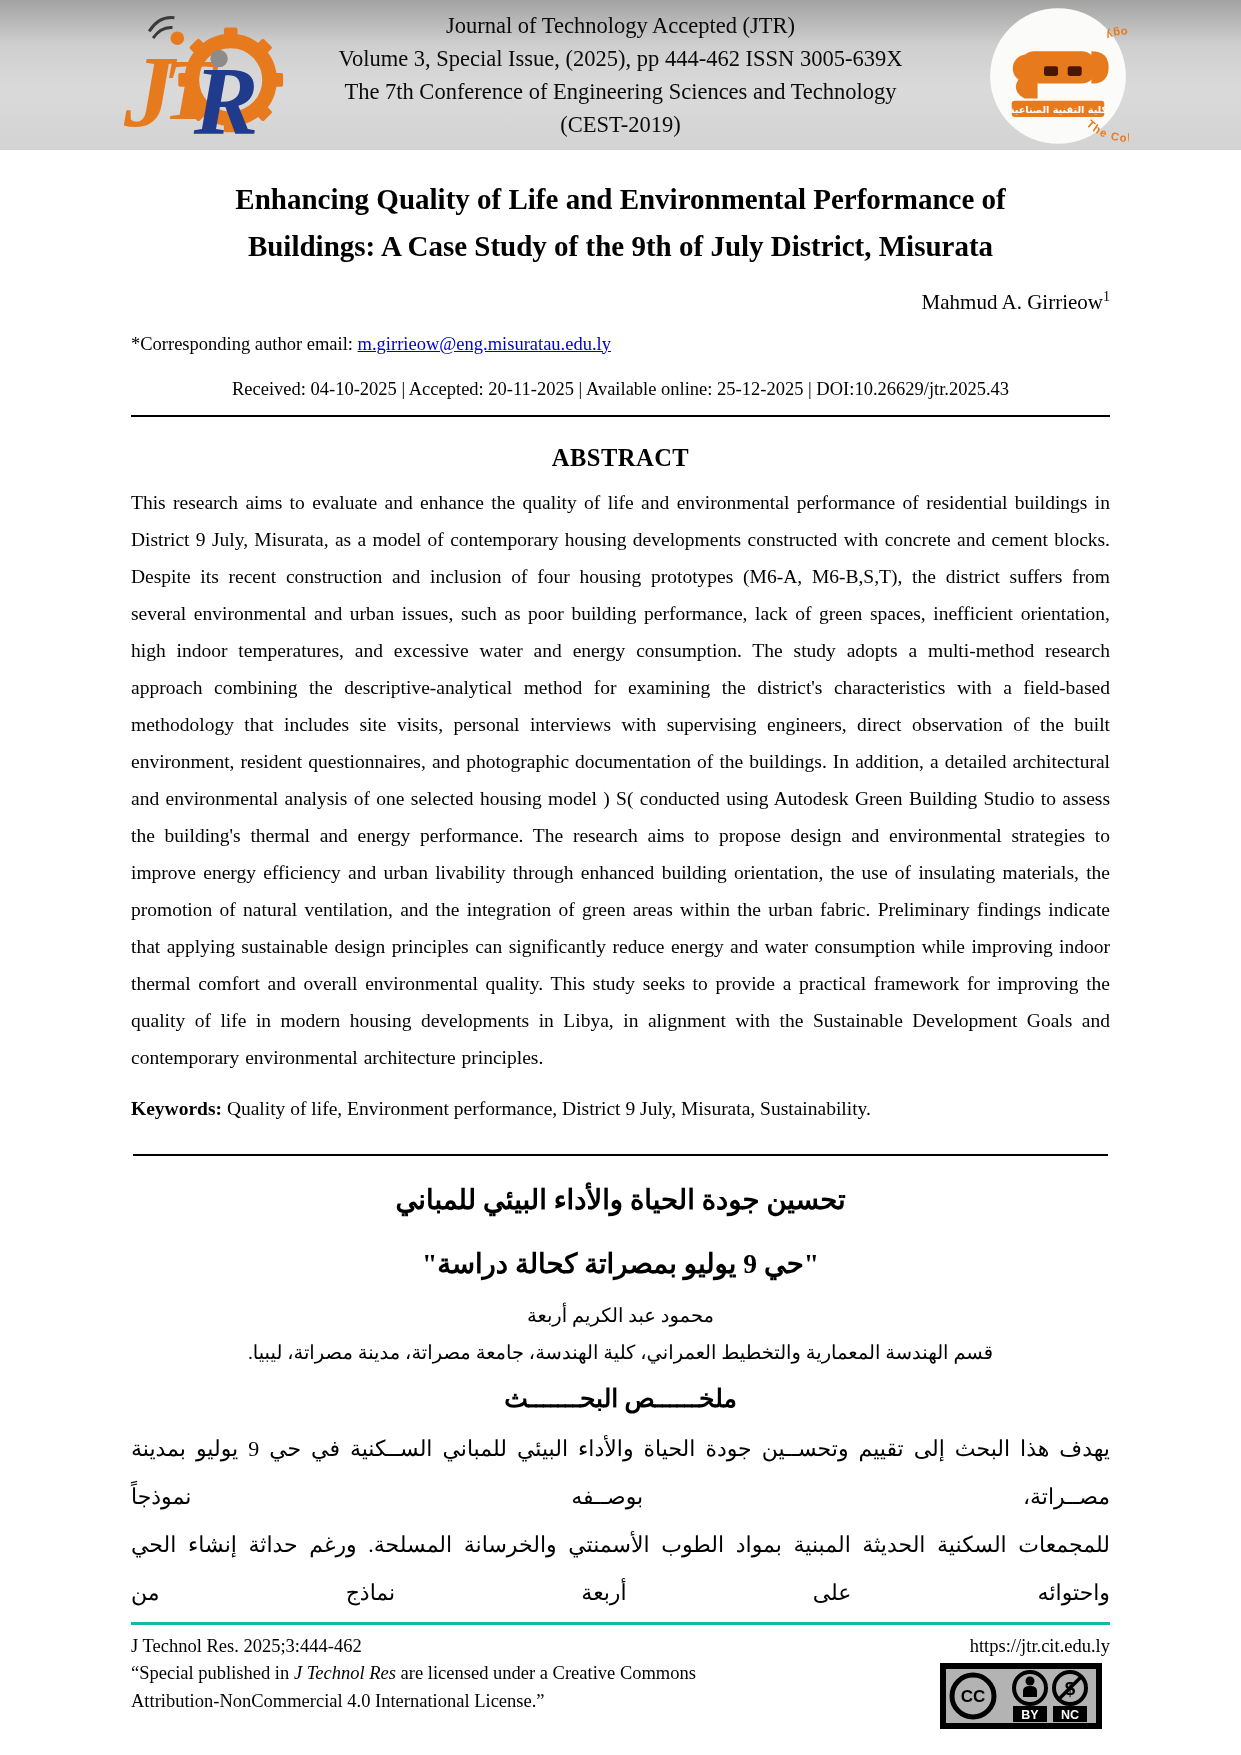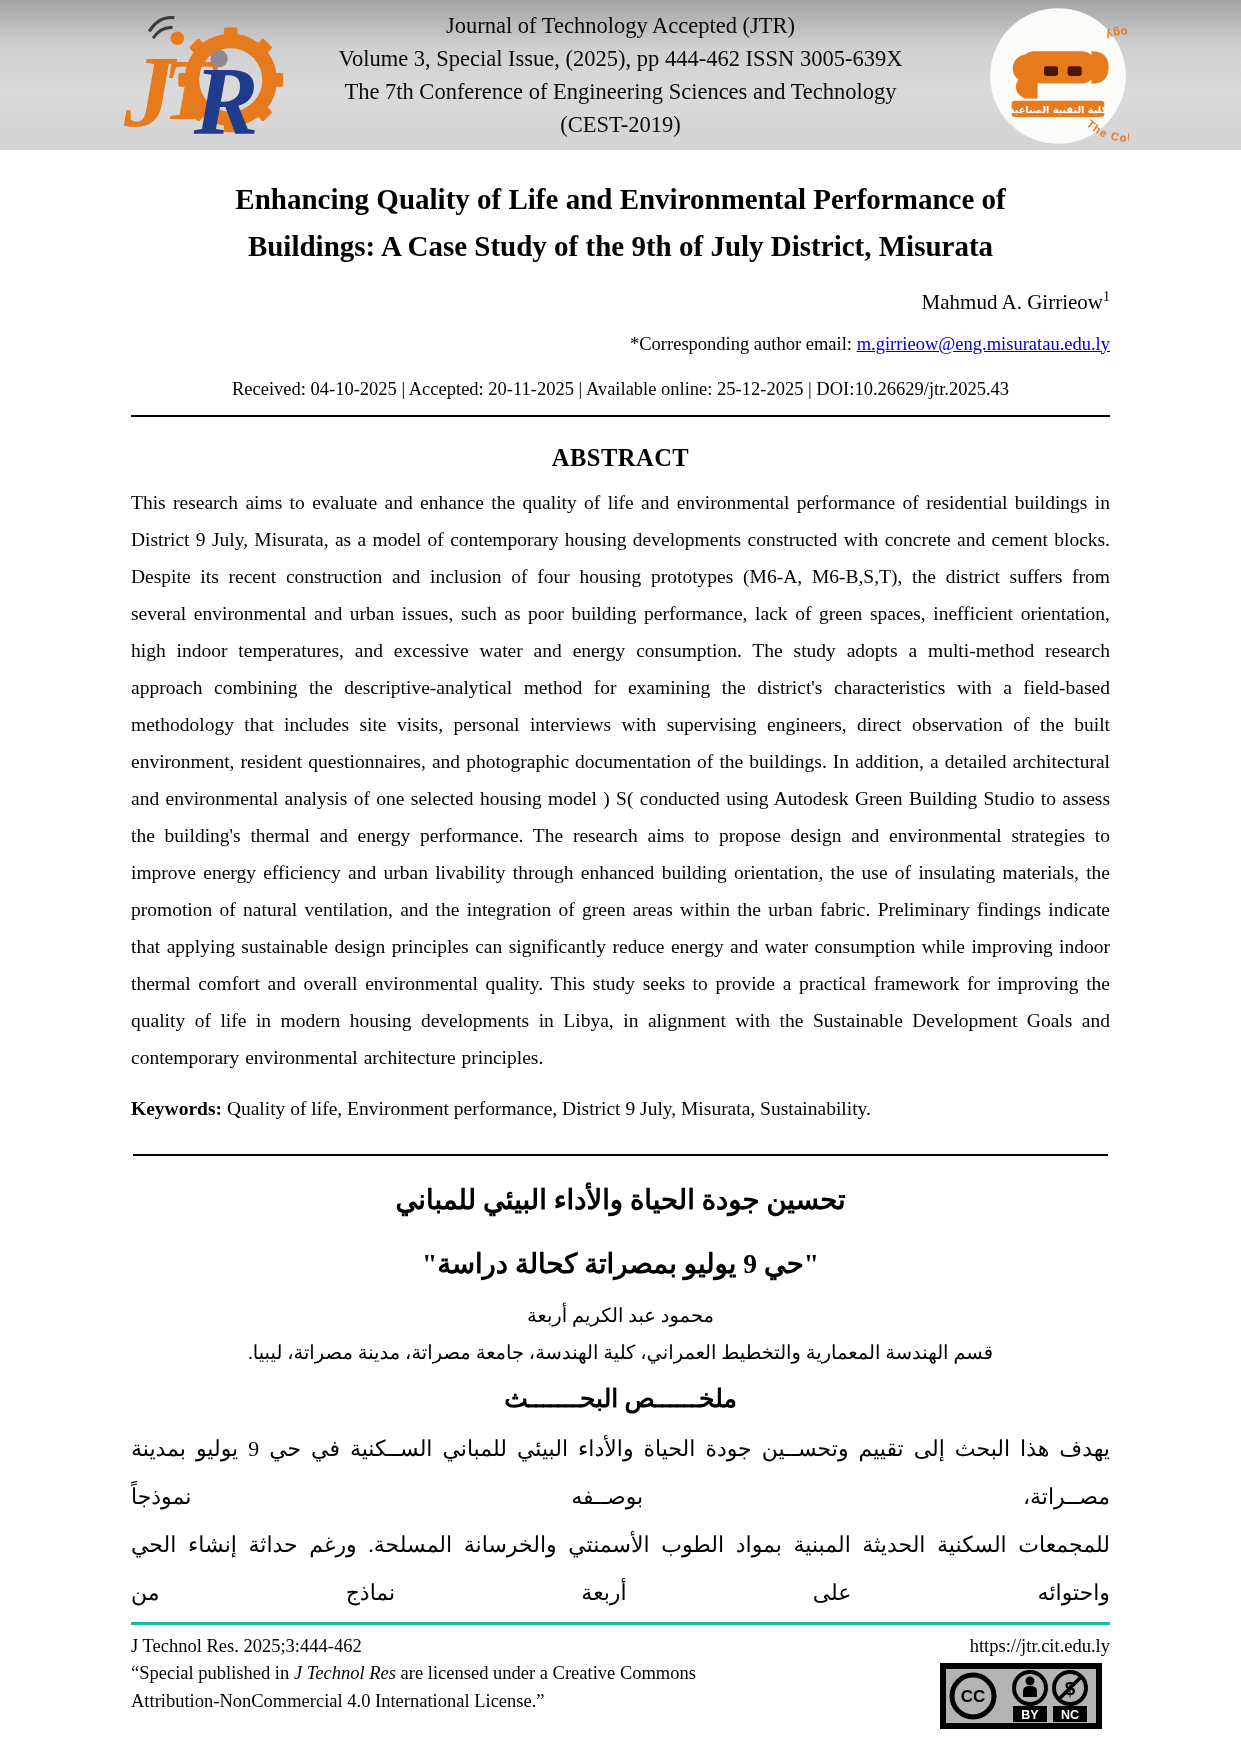--- a/index.html
+++ b/index.html
@@ -21,21 +21,21 @@
   .logo-right{position:absolute;right:112px;top:6px;width:142px;height:140px;}
 
   
   .content{padding:0 131px;}
 
   .title{font-size:29px;font-weight:bold;text-align:center;line-height:47px;margin:26px 10px 0 10px;}
   .author-line{text-align:right;font-size:21px;margin-top:19px;}
   .author-line sup{font-size:14px;}
   .affiliation{font-size:18.5px;line-height:28px;margin-top:13px;}
   .affiliation sup{font-size:12.5px;}
-  .corresponding{font-size:18.5px;text-align:right;}
+  .corresponding{font-size:18.5px;}
   .email-link{color:#0000cc;text-decoration:underline;cursor:pointer;}
 
   .dates-row{
     text-align:center;font-size:18.5px;margin-top:24px;padding-bottom:15px;
     border-bottom:2.5px solid #000;
   }
 
   .abstract-heading{text-align:center;font-weight:bold;font-size:24.5px;margin-top:27px;letter-spacing:.5px;}
   .abstract-body{
     font-size:19.5px;line-height:37px;text-align:justify;margin-top:12px;

